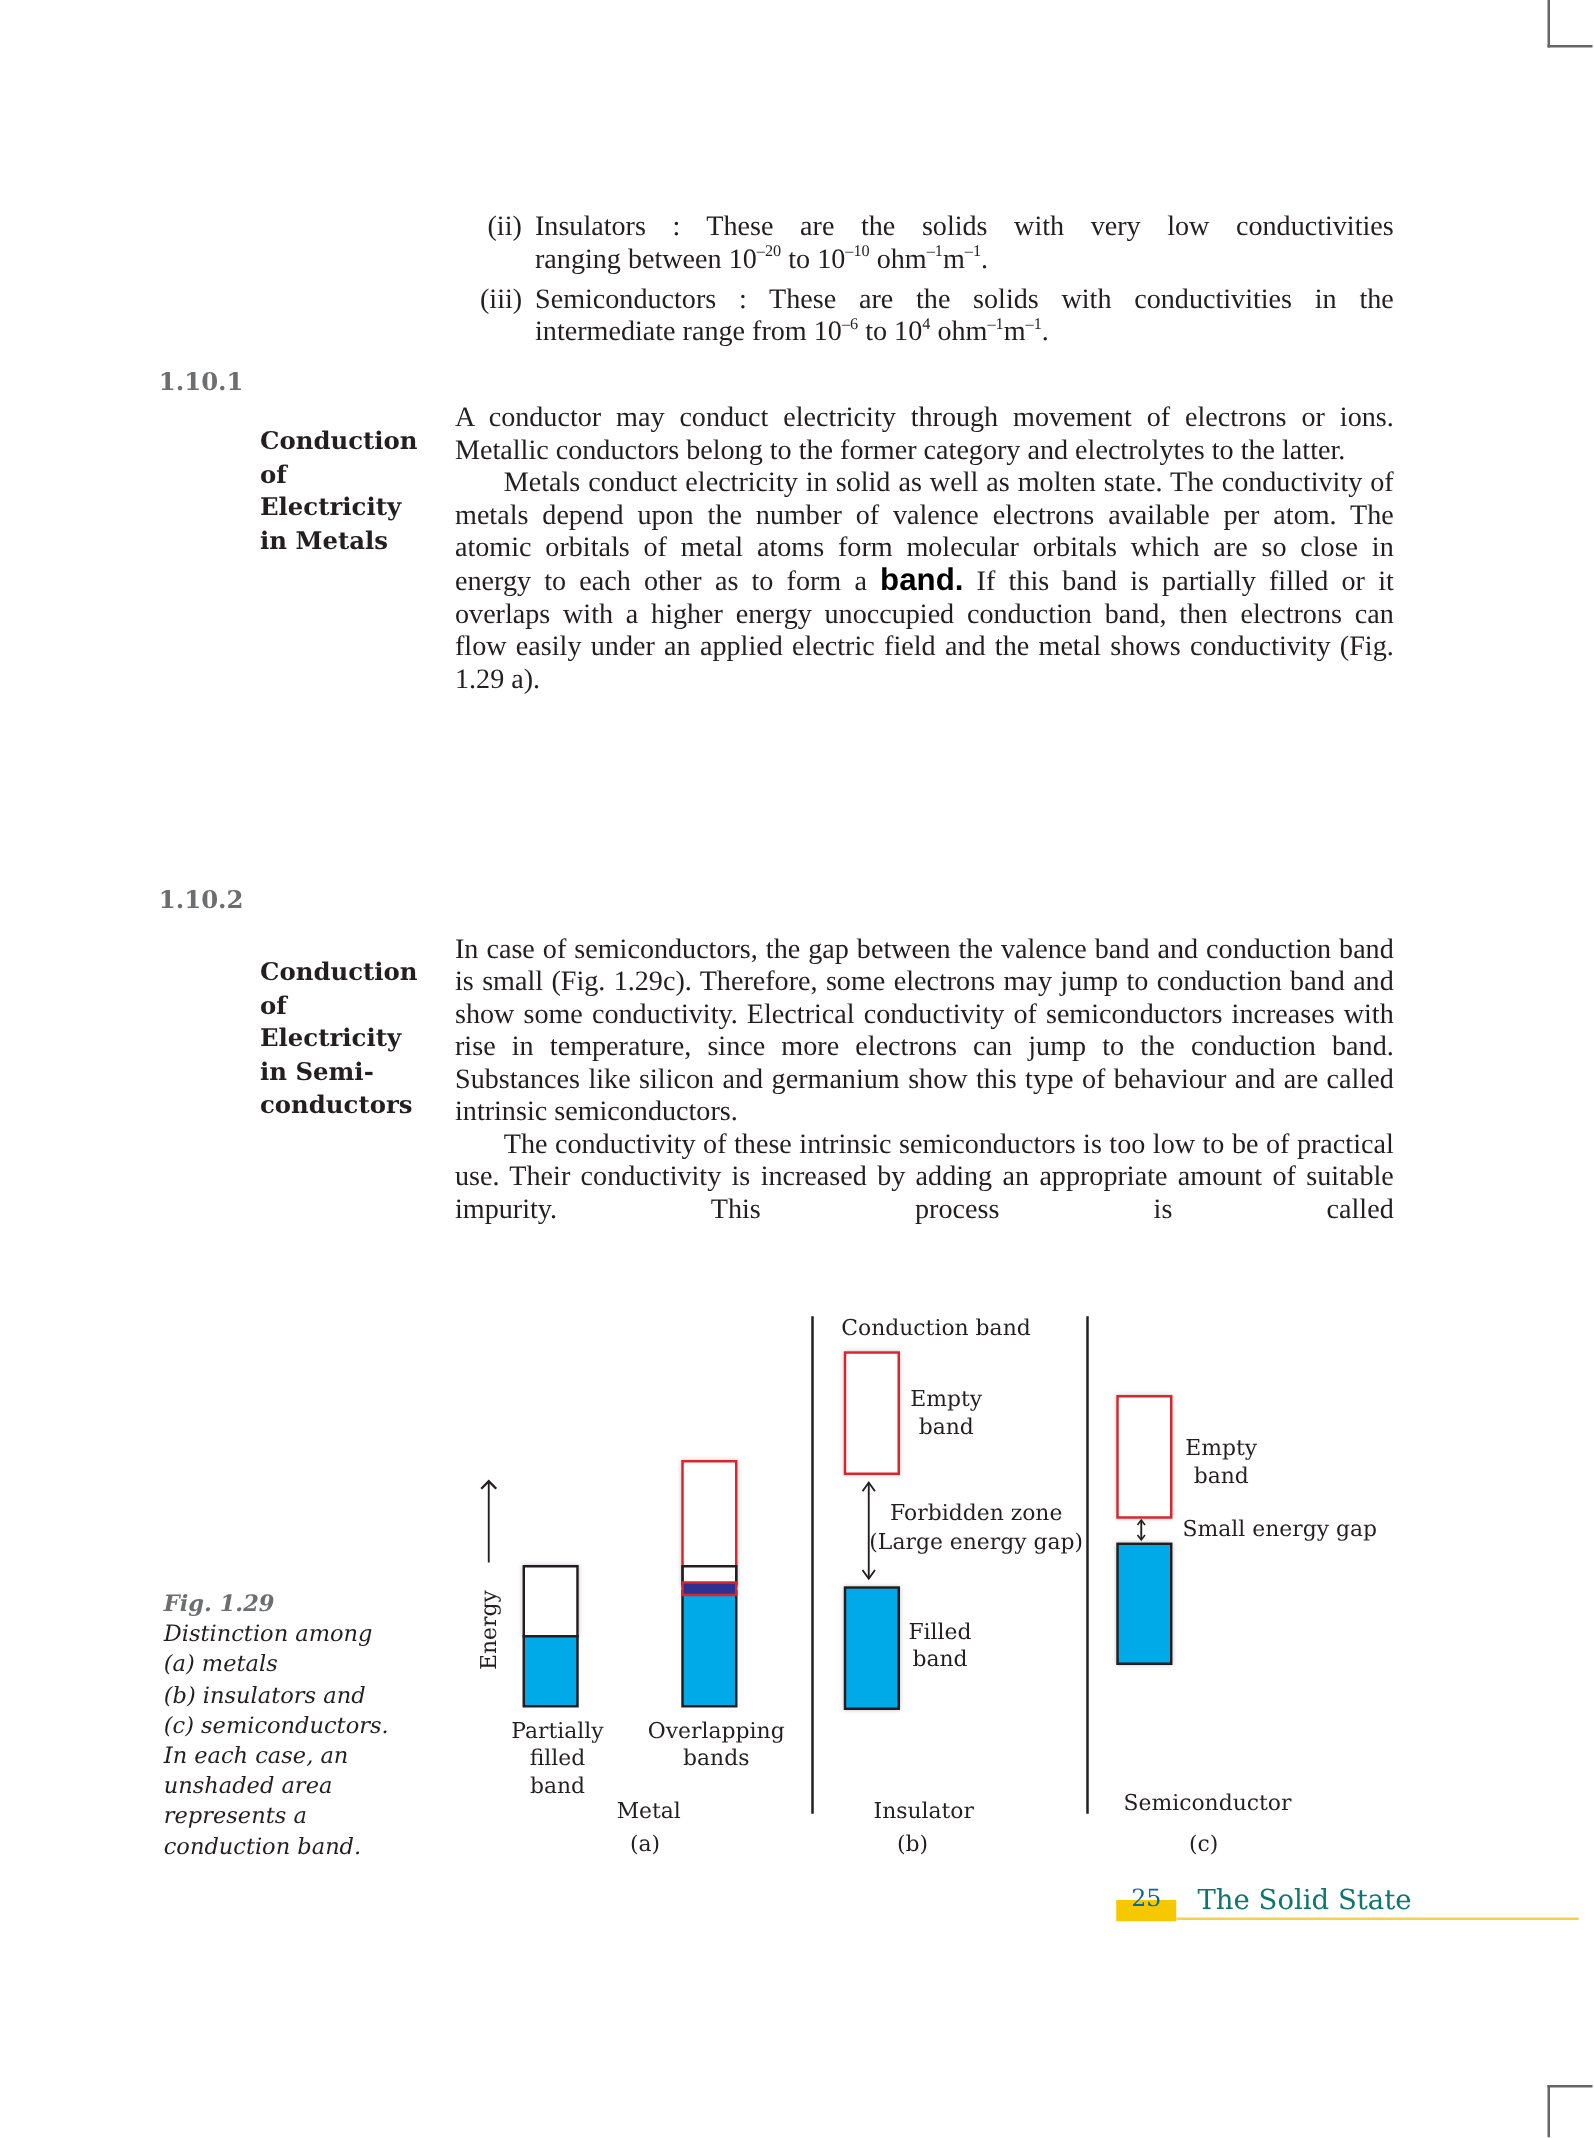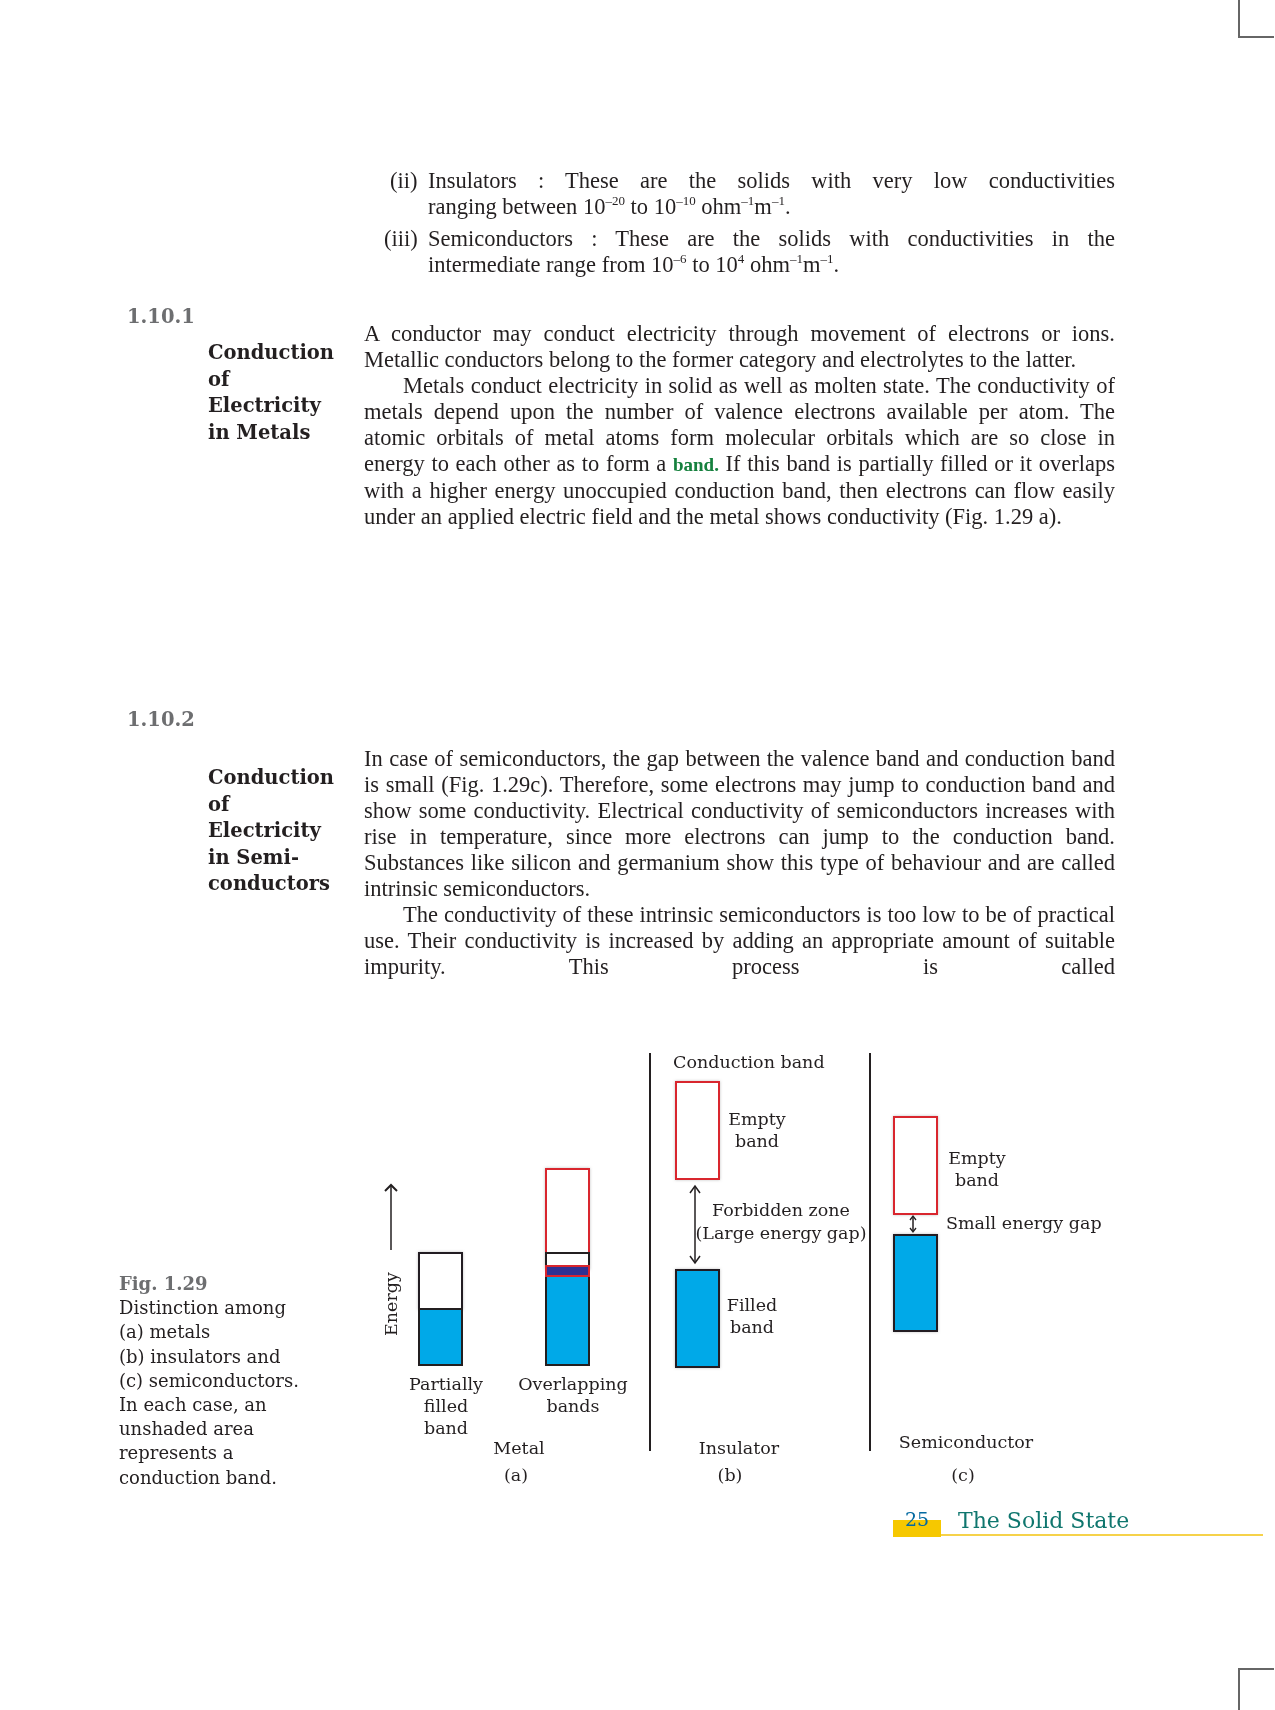--- a/index.html
+++ b/index.html
@@ -16,23 +16,23 @@
 
     .list-item { position: absolute; font-family: "Liberation Serif", serif; font-size: 22.5px; line-height: 26px; color: #231f20; text-align: justify; }
     .list-num { position: absolute; }
     .list-body { position: absolute; left: 428px; width: 687px; }
     sup { font-size: 13px; vertical-align: 9px; line-height: 0; }
     .it { }
 
     .sec-num { position: absolute; left: 127px; font-family: "DejaVu Serif", serif; font-weight: bold; font-size: 19.5px; color: #6d6e70; }
     .sec-title { position: absolute; left: 208px; width: 140px; font-family: "DejaVu Serif", serif; font-weight: bold; font-size: 19.5px; line-height: 26.5px; color: #231f20; margin-top: 35px; }
 
-    .band-word { font-family: Liberation Serif, serif; font-weight: bold; font-size: 19px; color: #15803d; }
+    .band-word { font-family: Liberation Sans, sans-serif; font-weight: bold; font-size: 25px; color: #000000; }
 
-    .fig-caption { position: absolute; left: 119px; top: 1272px; width: 210px; font-family: "DejaVu Serif", serif; font-size: 18px; line-height: 24.2px; color: #231f20; }
+    .fig-caption { position: absolute; left: 131px; top: 1272px; width: 210px; font-family: "DejaVu Serif", serif; font-style: italic; font-size: 18px; line-height: 24.2px; color: #231f20; }
     .fig-caption .fig-num { font-weight: bold; color: #6d6e70; }
 
     .figure-svg { position: absolute; left: 0; top: 0; }
     .fig-label { font-family: "DejaVu Serif", serif; font-size: 17.5px; fill: #231f20; }
 
     .footer-num-bg { position: absolute; left: 893px; top: 1520px; width: 48px; height: 17px; background: #f6c800; }
     .footer-num { position: absolute; left: 905px; top: 1508px; font-family: "DejaVu Serif", serif; font-size: 19px; color: #0369a1; }
     .footer-title { position: absolute; left: 958px; top: 1508px; font-family: "DejaVu Serif", serif; font-size: 22px; color: #0f766e; }
     .footer-line { position: absolute; left: 941px; top: 1534px; width: 322px; height: 2px; background: #f6d24a; }
   </style>
@@ -52,21 +52,21 @@
   </div>
   <div class="list-item" style="left:0; top:226px; width:1115px;">
     <span class="list-num" style="left:384px;">(iii)</span>
     <div class="list-body">
       <div style="text-align:justify; text-align-last:justify;"><span class="it">Semiconductors</span><span> : These are the solids with conductivities in the</span></div>
       <div><span>intermediate range from 10</span><sup>–6</sup><span> to 10</span><sup>4</sup><span> ohm</span><sup>–1</sup><span>m</span><sup>–1</sup><span>.</span></div>
     </div>
   </div>
 </div>
 
-<div class="sec-num" style="top:305px;">1.10.1</div>
+<div class="sec-num" style="top:294px;">1.10.1</div>
 <div class="sec-title" style="top:305px;">
   <div>Conduction</div>
   <div>of</div>
   <div>Electricity</div>
   <div>in Metals</div>
 </div>
 <div class="body-text" style="top:305px;">
   <p>A conductor may conduct electricity through movement of electrons or ions.  Metallic conductors belong to the former category and electrolytes to the latter.</p>
   <p class="indent"><span>Metals conduct electricity in solid as well as molten state.  The conductivity of metals depend upon the number of valence electrons available per atom.  The atomic orbitals of metal atoms form molecular orbitals which are so close in energy to each other as to form a </span><span class="band-word">band.</span><span>  If this band is partially filled or it overlaps with a higher energy unoccupied conduction band, then electrons can flow easily under an applied electric field and the metal shows conductivity (Fig. 1.29 a).</span></p>
 </div>

